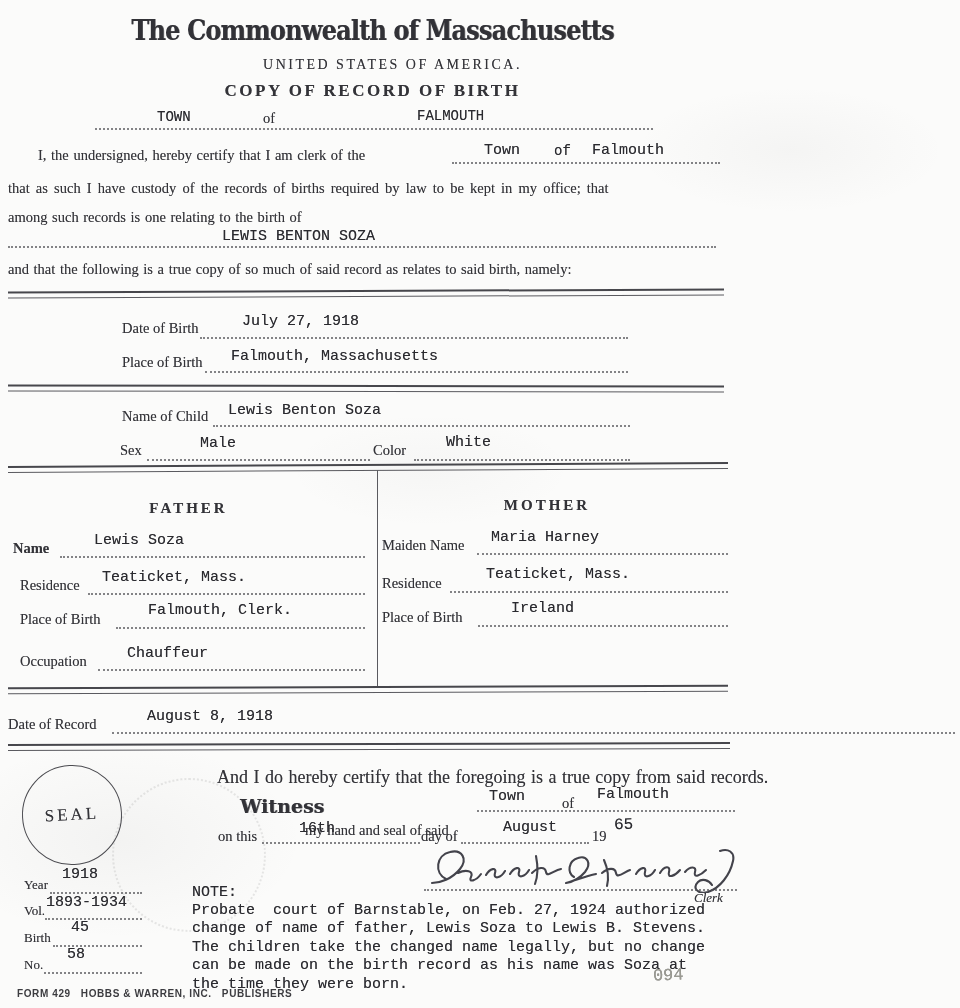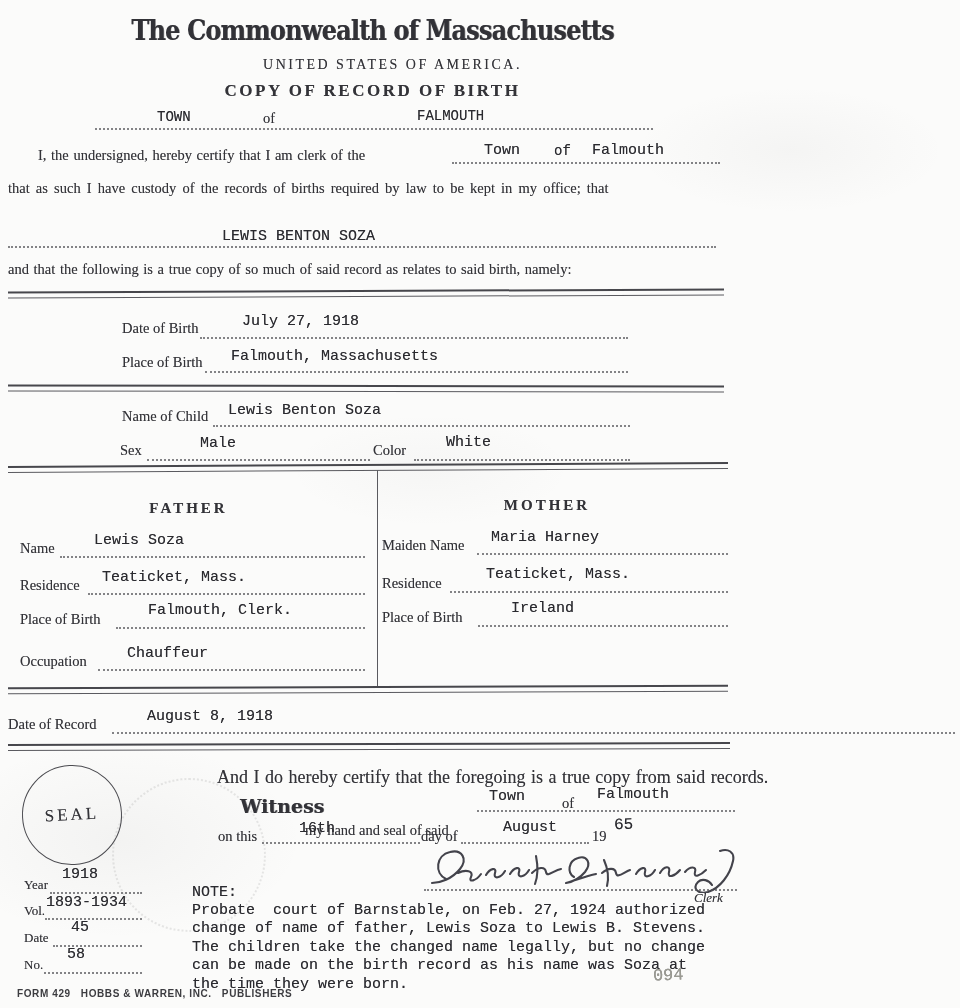--- a/index.html
+++ b/index.html
@@ -40,20 +40,21 @@
     <span class="abs typed" style="left:322px;top:2px;font-size:14px;">FALMOUTH</span>
   </div>
 
   <div class="abs serif" style="left:38px;top:147px;word-spacing:1px;">I, the undersigned, hereby certify that I am clerk of the</div>
   <div class="abs dot" style="left:452px;top:142px;width:268px;height:20px;">
     <span class="abs typed" style="left:32px;top:0;">Town</span>
     <span class="abs typed" style="left:102px;top:1px;font-size:14px;">of</span>
     <span class="abs typed" style="left:140px;top:0;">Falmouth</span>
   </div>
   <div class="abs serif" style="left:8px;top:180px;word-spacing:2.5px;">that as such I have custody of the records of births required by law to be kept in my office; that</div>
+  <div class="abs serif" style="left:8px;top:209px;word-spacing:1px;">among such records is one relating to the birth of</div>
   <span class="abs typed" style="left:222px;top:228px;">LEWIS BENTON SOZA</span>
   <div class="abs dot" style="left:8px;top:230px;width:708px;height:16px;"></div>
   <div class="abs serif" style="left:8px;top:261px;word-spacing:1px;">and that the following is a true copy of so much of said record as relates to said birth, namely:</div>
 
   <div class="abs rule" style="left:8px;top:290px;width:716px;transform:rotate(-0.25deg);"></div>
 
   <span class="abs serif" style="left:122px;top:320px;">Date of Birth</span>
   <div class="abs dot" style="left:200px;top:320px;width:428px;height:17px;"></div>
   <span class="abs typed" style="left:242px;top:313px;">July 27, 1918</span>
 
@@ -74,21 +75,21 @@
   <div class="abs dot" style="left:414px;top:442px;width:216px;height:17px;"></div>
   <span class="abs typed" style="left:446px;top:434px;">White</span>
 
   <div class="abs rule" style="left:8px;top:464px;width:720px;transform:rotate(-0.3deg);"></div>
 
   <div class="abs" style="left:377px;top:470px;height:216px;border-left:1px solid #5a5a5f;"></div>
 
   <div class="abs serif center" style="left:0;width:377px;top:500px;font-size:15px;font-weight:600;letter-spacing:3px;">FATHER</div>
   <div class="abs serif center" style="left:377px;width:340px;top:497px;font-size:15px;font-weight:600;letter-spacing:3px;">MOTHER</div>
 
-  <span class="abs serif" style="left:20px;top:540px;">Name</span>
+  <span class="abs serif" style="left:13px;top:540px;font-weight:bold;">Name</span>
   <div class="abs dot" style="left:60px;top:538px;width:305px;height:18px;"></div>
   <span class="abs typed" style="left:94px;top:532px;">Lewis Soza</span>
 
   <span class="abs serif" style="left:20px;top:577px;">Residence</span>
   <div class="abs dot" style="left:88px;top:575px;width:277px;height:18px;"></div>
   <span class="abs typed" style="left:102px;top:569px;">Teaticket, Mass.</span>
 
   <span class="abs serif" style="left:20px;top:611px;">Place of Birth</span>
   <div class="abs dot" style="left:116px;top:609px;width:249px;height:18px;"></div>
   <span class="abs typed" style="left:148px;top:602px;">Falmouth, Clerk.</span>
@@ -155,21 +156,21 @@
   <span class="abs serif" style="left:694px;top:890px;font-size:13px;font-style:italic;">Clerk</span>
 
   <span class="abs serif small" style="left:24px;top:877px;">Year</span>
   <div class="abs dot" style="left:50px;top:874px;width:92px;height:18px;"></div>
   <span class="abs typed" style="left:62px;top:866px;">1918</span>
 
   <span class="abs serif small" style="left:24px;top:903px;">Vol.</span>
   <div class="abs dot" style="left:45px;top:900px;width:97px;height:18px;"></div>
   <span class="abs typed" style="left:46px;top:894px;">1893-1934</span>
 
-  <span class="abs serif small" style="left:24px;top:930px;">Date</span>
+  <span class="abs serif small" style="left:24px;top:930px;">Birth</span>
   <div class="abs dot" style="left:53px;top:927px;width:89px;height:18px;"></div>
   <span class="abs typed" style="left:71px;top:919px;">45</span>
 
   <span class="abs serif small" style="left:24px;top:957px;">No.</span>
   <div class="abs dot" style="left:44px;top:954px;width:98px;height:18px;"></div>
   <span class="abs typed" style="left:67px;top:946px;">58</span>
 
   <span class="abs typed" style="left:192px;top:884px;">NOTE:</span>
   <div class="abs" style="left:192px;top:902px;width:580px;">
     <div class="typed" style="line-height:18.4px;">Probate  court of Barnstable, on Feb. 27, 1924 authorized</div>

